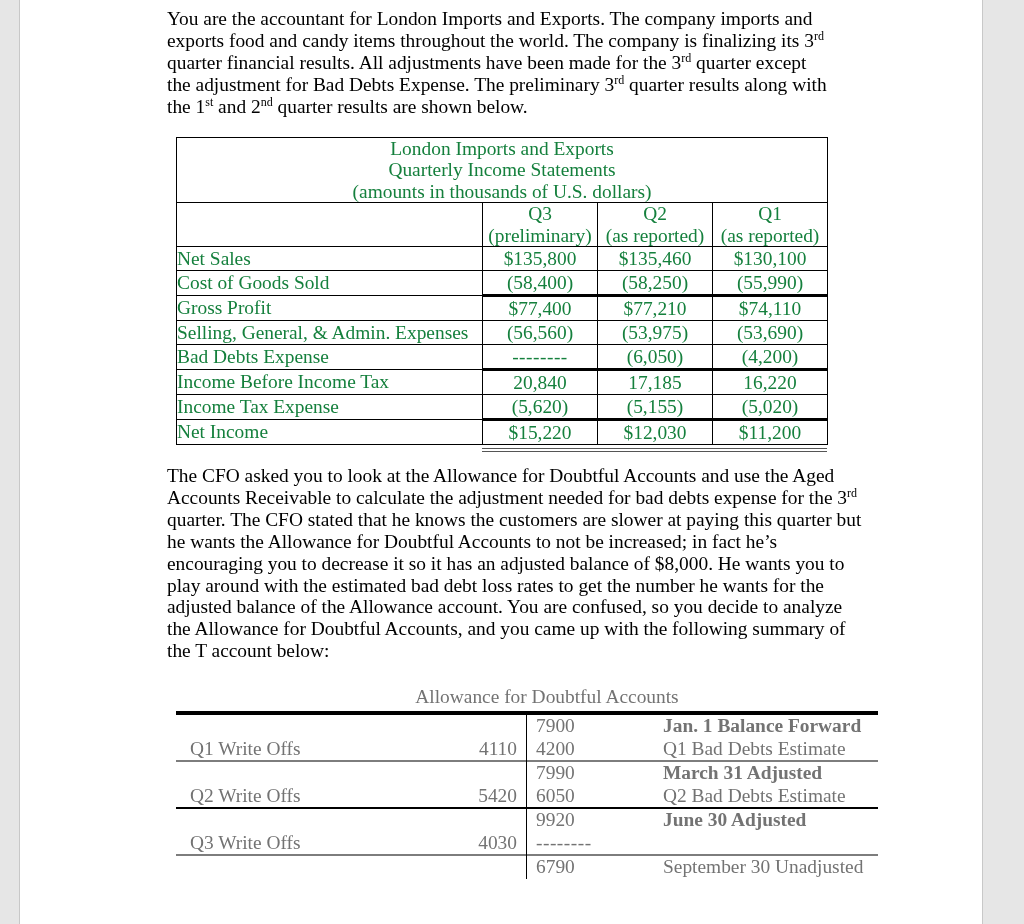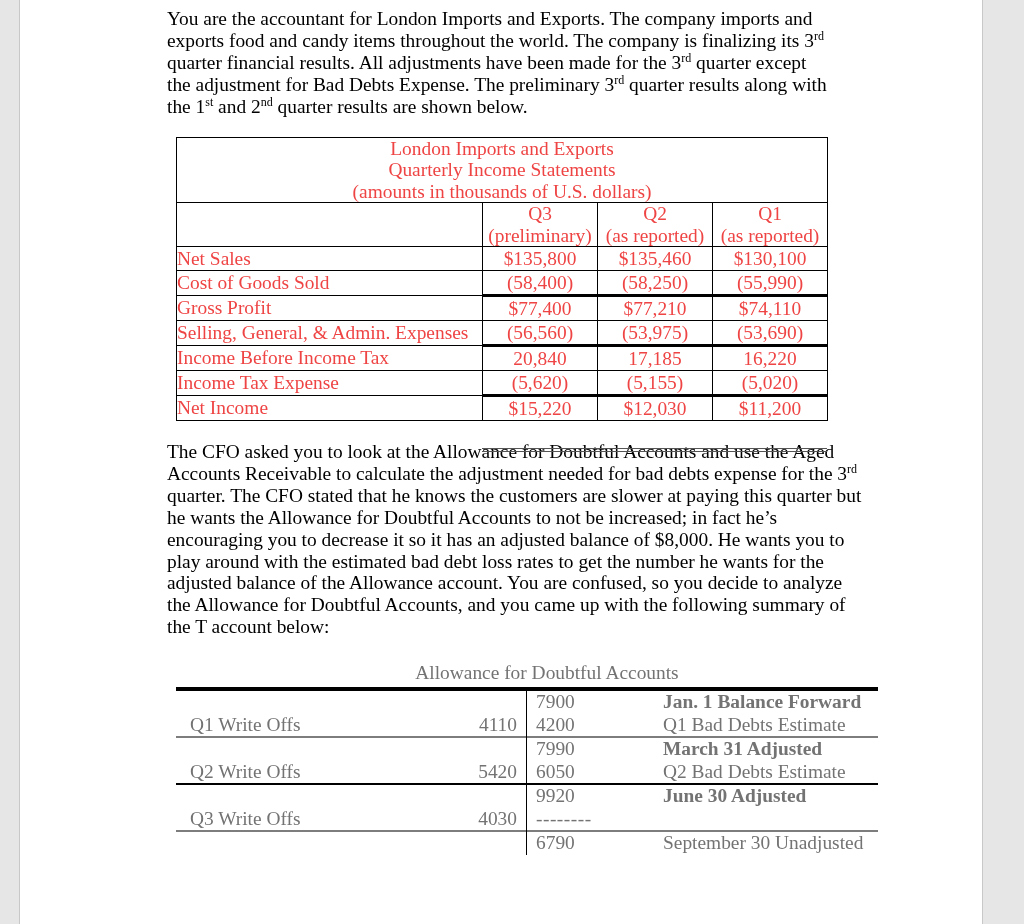--- a/index.html
+++ b/index.html
@@ -53,21 +53,21 @@
     margin-top: 19px;
     margin-left: 9px;
     width: 651px;
     position: relative;
   }
   table.is {
     border-collapse: collapse;
     width: 651px;
     table-layout: fixed;
     font-size: 19.4px;
-    color: #ef4444;
+    color: #15803d;
     padding-left: 8px;
   }
   table.is col.c-label { width: 306px; }
   table.is col.c-q     { width: 115px; }
 
   table.is td {
     border: 1px solid #000;
     padding: 0;
     height: 23px;
     vertical-align: middle;
@@ -239,20 +239,26 @@
             <td class="num">$77,400</td>
             <td class="num">$77,210</td>
             <td class="num">$74,110</td>
           </tr>
           <tr class="grp">
             <td class="lbl">Selling, General, &amp; Admin. Expenses</td>
             <td class="num">(56,560)</td>
             <td class="num">(53,975)</td>
             <td class="num">(53,690)</td>
           </tr>
+          <tr class="grp">
+            <td class="lbl">Bad Debts Expense</td>
+            <td class="num dashes">--------</td>
+            <td class="num">(6,050)</td>
+            <td class="num">(4,200)</td>
+          </tr>
 
           <tr class="sub-top">
             <td class="lbl">Income Before Income Tax</td>
             <td class="num">20,840</td>
             <td class="num">17,185</td>
             <td class="num">16,220</td>
           </tr>
           <tr class="grp">
             <td class="lbl">Income Tax Expense</td>
             <td class="num">(5,620)</td>

